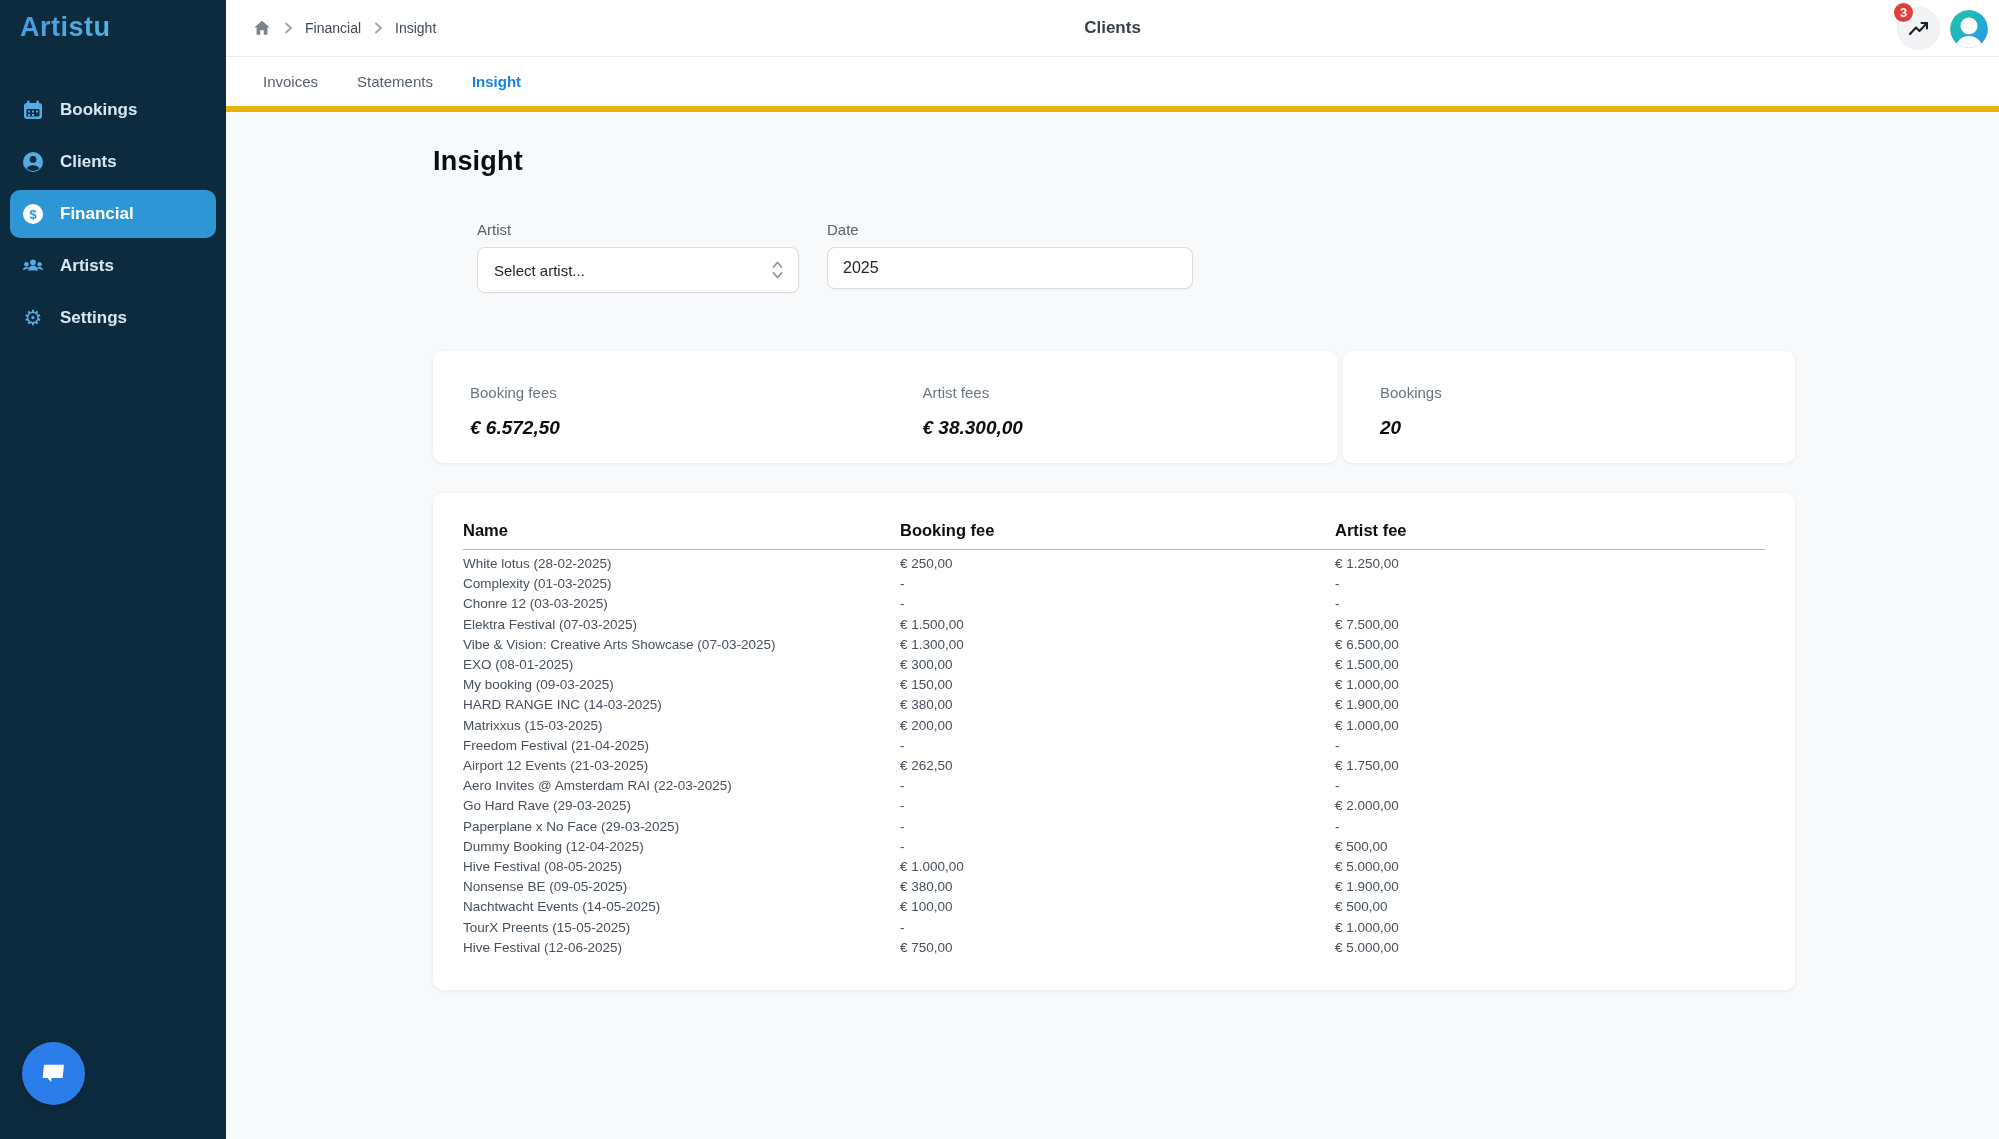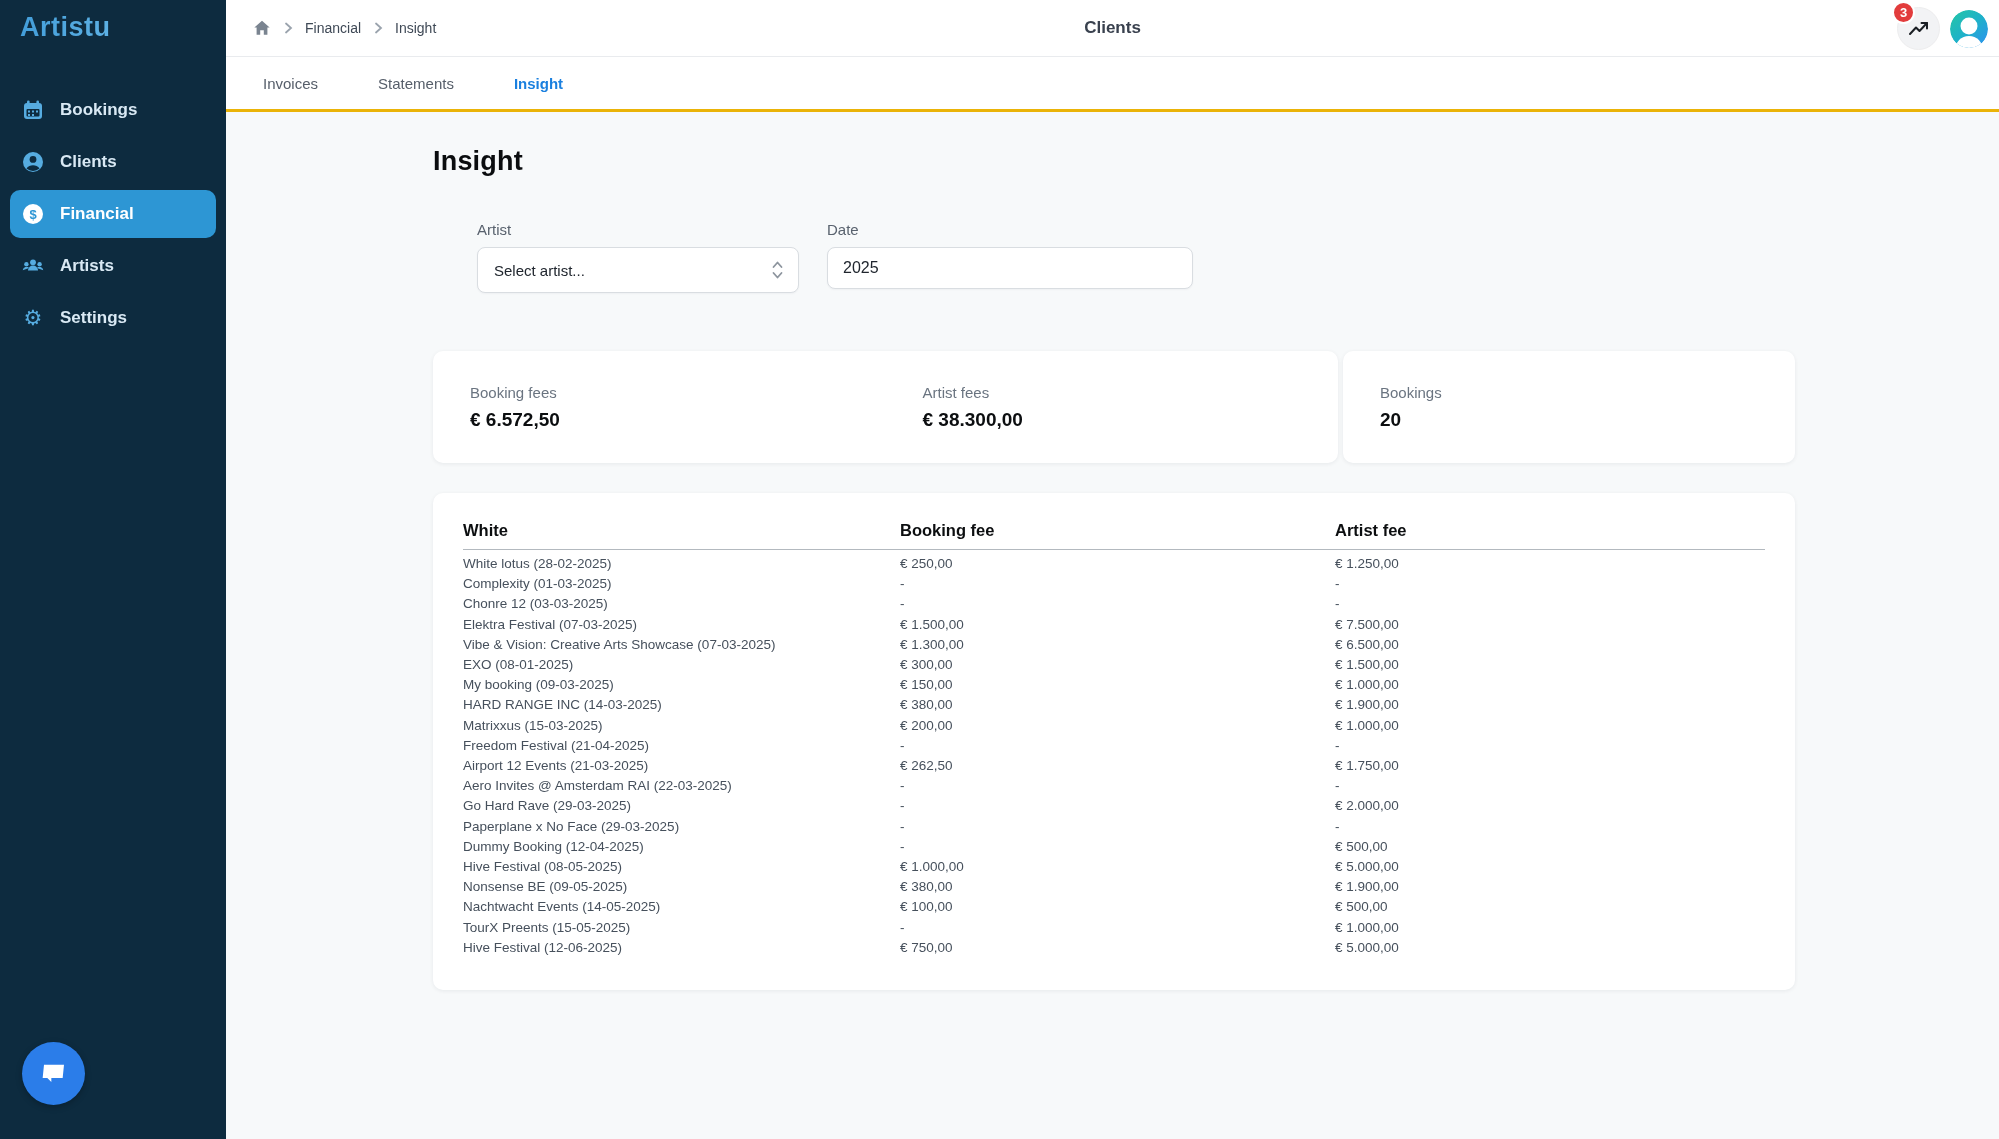--- a/index.html
+++ b/index.html
@@ -35,22 +35,22 @@
   .home-btn { display:flex; cursor:pointer; color:#7a8490; }
   .page-title { position:absolute; left:0; right:0; text-align:center; font-size:17px; font-weight:bold; color:#39414e; }
   .topbar-actions { position:absolute; right:11px; top:0; height:57px; display:flex; align-items:center; gap:10px; }
   .trend-btn { position:relative; width:43px; height:43px; border-radius:50%; background:#f2f3f5;
                display:flex; align-items:center; justify-content:center; cursor:pointer; border:1px solid #ededee; }
   .badge { position:absolute; top:-7px; left:-6px; min-width:23px; height:23px; border-radius:50%;
            background:#e23c3c; color:#fff; font-size:13px; font-weight:bold;
            display:flex; align-items:center; justify-content:center; border:2px solid #fff; }
   .avatar { width:38px; height:38px; border-radius:50%; overflow:hidden; cursor:pointer; }
 
-  .tabbar { height:55px; background:#ffffff; border-bottom:3px solid #eab308;
-            display:flex; align-items:center; padding-left:37px; gap:60px; }
+  .tabbar { height:55px; background:#ffffff; border-bottom:6px solid #eab308;
+            display:flex; align-items:center; padding-left:37px; gap:39px; }
   .tab { font-size:15px; color:#565e6a; cursor:pointer; }
   .tab.active { color:#1b80df; font-weight:bold; }
 
   
   .content { padding-left:207px; }
   h1.page-heading { margin-top:34px; font-size:27px; font-weight:800; color:#0b0d0f; letter-spacing:.2px; }
 
   .filters { display:flex; margin-top:44px; gap:28px;margin-left:44px; }
   .field-label { font-size:15px; color:#59626e; margin-bottom:9px; }
   .select-box { width:322px; height:46px; background:#fff; border:1px solid #d9dde1; border-radius:8px;
@@ -59,21 +59,21 @@
   .date-input { width:366px; height:42px; background:#fff; border:1px solid #d9dde1; border-radius:8px;
                 padding:0 15px; font-size:16px; color:#20262e; font-family:"Liberation Sans",sans-serif;
                 box-shadow:0 1px 2px rgba(20,30,40,.04); }
 
   .cards-row { display:flex; margin-top:58px; gap:5px; width:1362px; }
   .card { background:#fff; border-radius:10px; box-shadow:0 1px 4px rgba(20,30,40,.07); }
   .card.metrics { width:905px; height:112px; display:flex; }
   .metric { padding:33px 0 4px 37px; width:455px; }
   .card.single { width:452px; height:112px; padding:33px 0 0 37px; }
   .metric-label { font-size:15px; color:#6a7480; }
-  .metric-value { margin-top:8px; font-size:19px; font-weight:bold; color:#0c0e10; }
+  .metric-value { margin-top:16px; font-size:19px; font-weight:bold; color:#0c0e10;font-style:italic; }
 
   .card.table-card { margin-top:30px; width:1362px; padding:28px 30px 32px 30px; }
   .tgrid { display:grid; grid-template-columns:437px 435px 1fr; }
   .thead { font-size:16.5px; font-weight:bold; color:#0c0e10; padding-bottom:9px; border-bottom:1px solid #b3b9bf; }
   .trow { font-size:13.5px; color:#46505c; line-height:20.2px; }
   .trow > div { white-space:nowrap; overflow:hidden; }
   .tbody { padding-top:4px; }
 </style>
 </head>
 <body>
@@ -242,21 +242,21 @@
           </div>
         </div>
         <div class="card single">
           <div class="metric-label">Bookings</div>
           <div class="metric-value">20</div>
         </div>
       </div>
 
       <div class="card table-card">
         <div class="tgrid thead">
-          <div>White</div>
+          <div>Name</div>
           <div>Booking fee</div>
           <div>Artist fee</div>
         </div>
         <div class="tbody">
 
             <div class="tgrid trow">
               <div>White lotus (28-02-2025)</div>
               <div>€ 250,00</div>
               <div>€ 1.250,00</div>
             </div>

